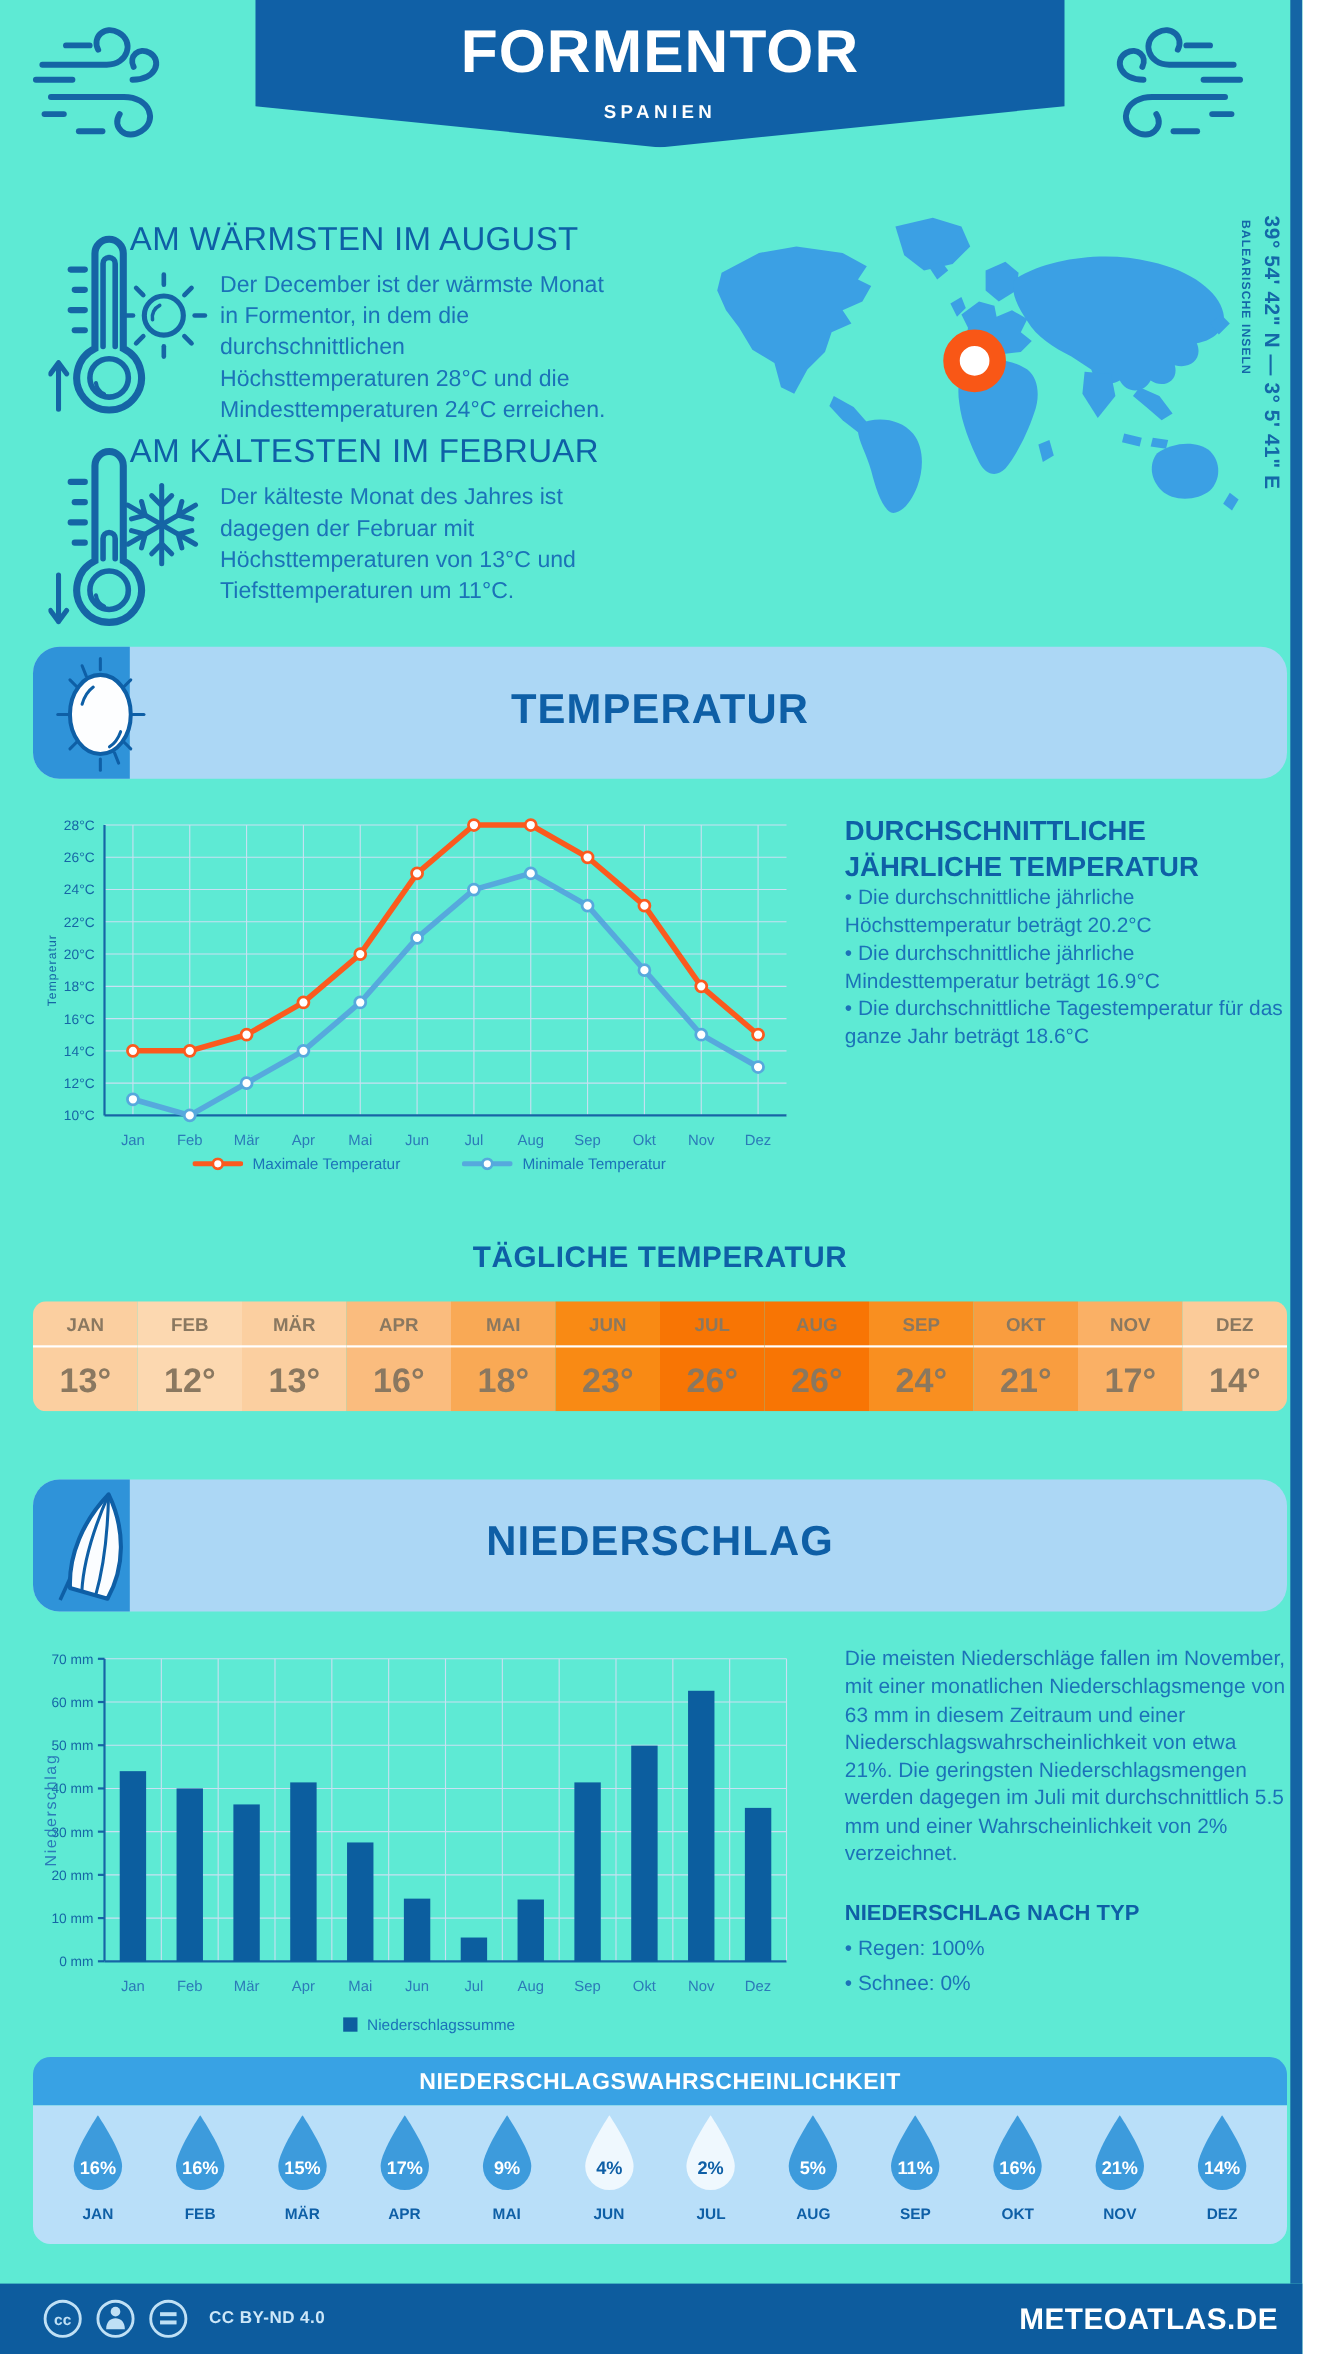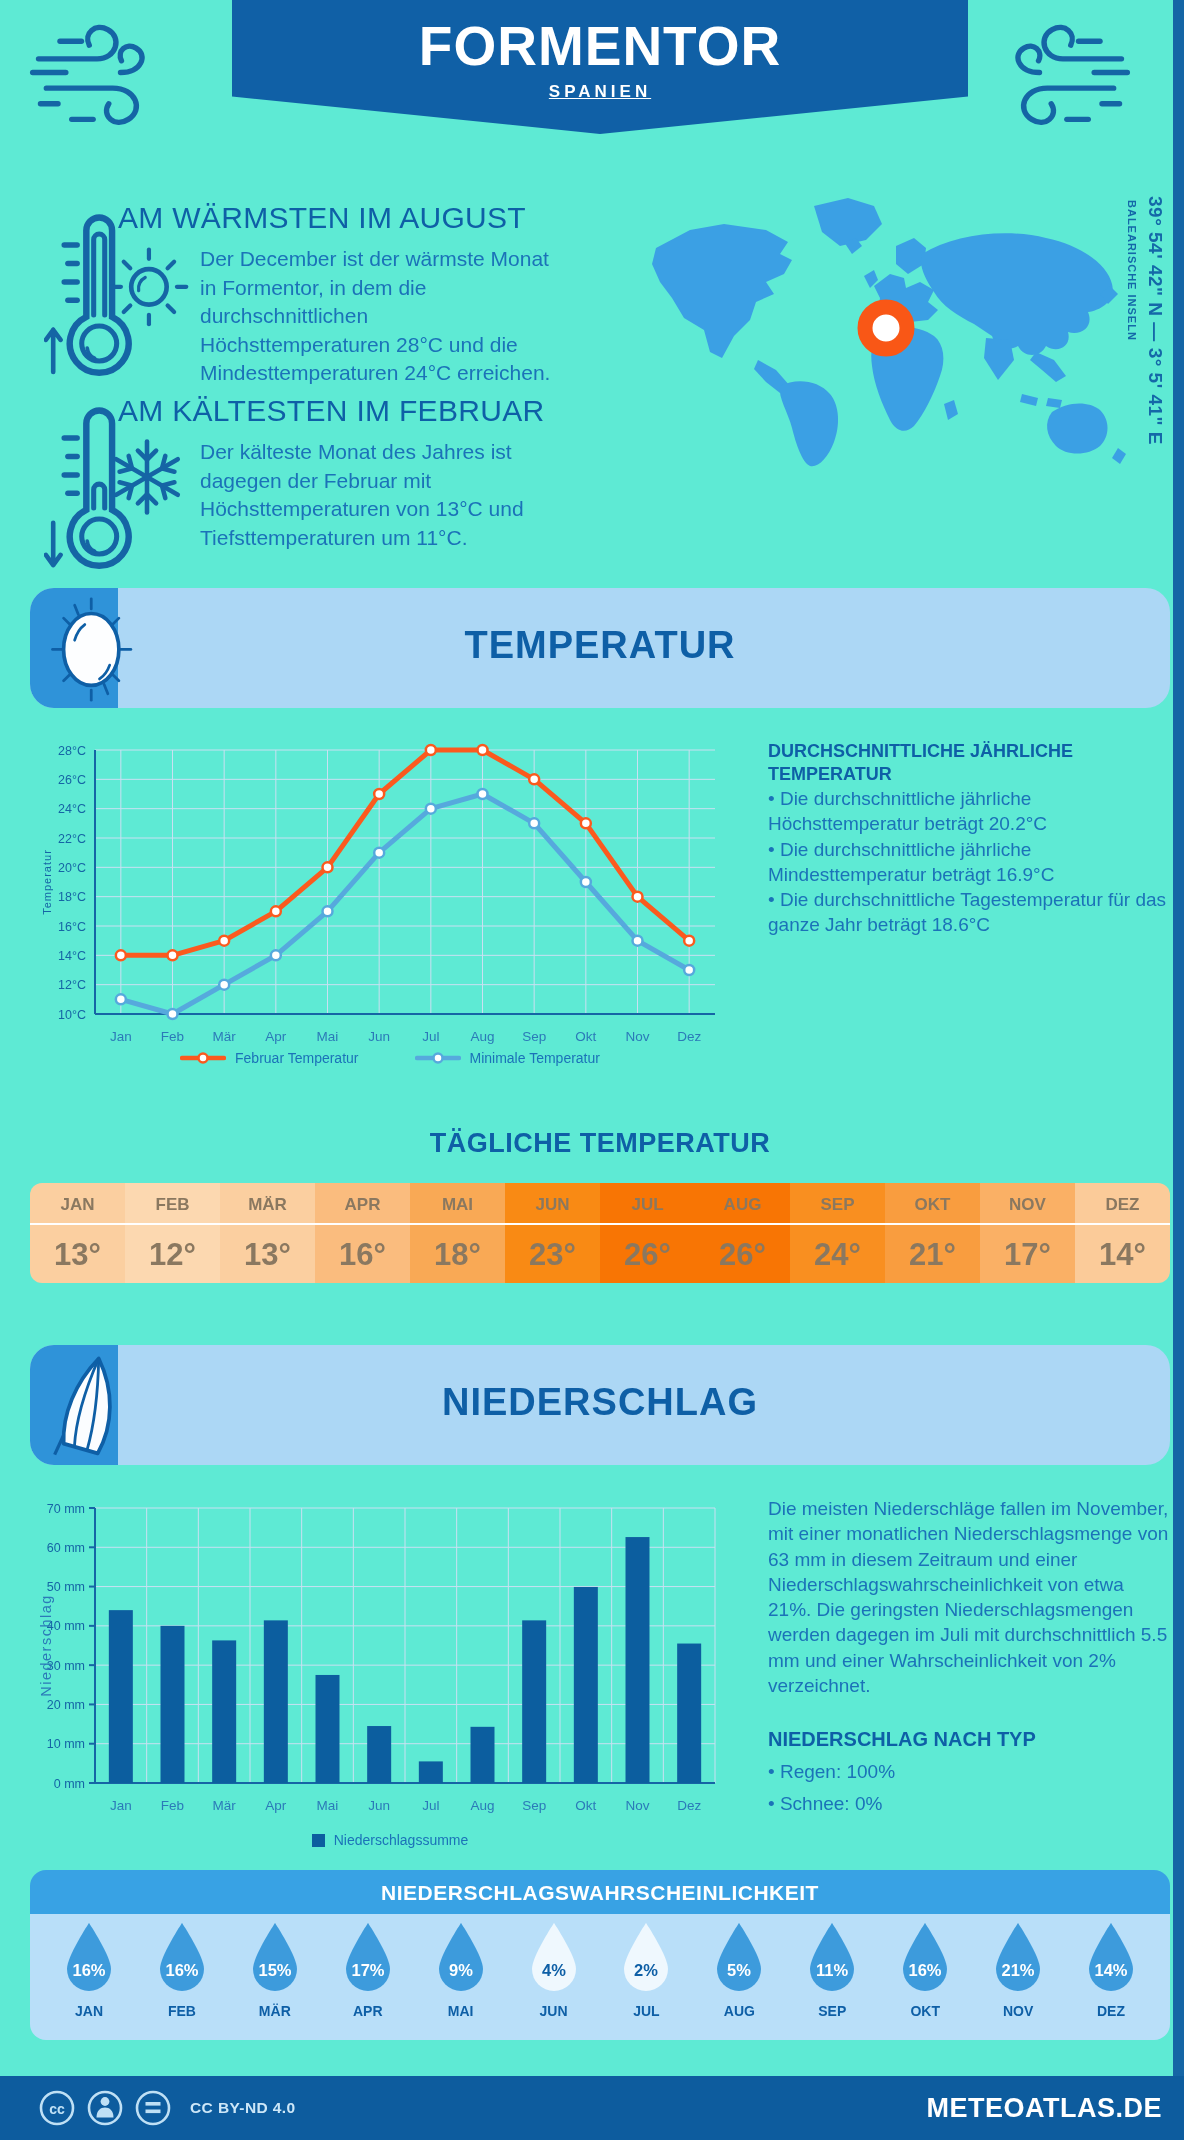--- a/index.html
+++ b/index.html
@@ -5,21 +5,21 @@
   html,body{margin:0;padding:0;background:#fff;}
   body{font-family:"Liberation Sans",sans-serif;}
   #page{position:relative;width:1184px;height:2140px;background:#5eead4;overflow:hidden;}
   svg text{font-family:"Liberation Sans",sans-serif;}
 
   .stripe{position:absolute;right:0;top:0;width:11px;height:2076px;background:#1565A5;}
 
   .top-banner{position:absolute;left:232px;top:0;width:736px;height:134px;background:#1060A6;
     clip-path:polygon(0 0,100% 0,100% 72%,50% 100%,0 72%);text-align:center;color:#fff;}
   .banner-title{margin:14px 0 0;font-size:55px;font-weight:bold;letter-spacing:1px;}
-  .banner-sub{margin-top:4px;font-size:17px;letter-spacing:4px;font-weight:bold;text-decoration:underline;}
+  .banner-sub{margin-top:14px;font-size:17px;letter-spacing:4px;font-weight:bold;}
 
   .wind-l{position:absolute;left:25px;top:12px;}
   .wind-r{position:absolute;left:985px;top:12px;transform:scaleX(-1);}
 
   .hl{position:absolute;left:40px;width:560px;height:195px;}
   #hl-warm{top:195px;}
   #hl-cold{top:388px;}
   .hl-title{position:absolute;left:78px;top:6px;font-size:30px;font-weight:normal;color:#0E5FA6;letter-spacing:.3px;}
   .hl-text{position:absolute;left:160px;top:50px;width:356px;font-size:21px;line-height:1.36;color:#1B72B8;}
   .hl-thermo{position:absolute;left:4px;top:12px;}
@@ -39,21 +39,21 @@
   .chart-box{position:absolute;left:40px;width:700px;}
   #temp-chart{top:730px;height:330px;}
   #precip-chart{top:1480px;height:340px;}
   .legend-row{position:absolute;left:40px;width:700px;display:flex;justify-content:center;gap:56px;align-items:center;}
   #temp-legend{top:1050px;}
   #precip-legend{top:1832px;}
   .legend-item{display:flex;align-items:center;gap:9px;color:#1B72B8;font-size:14px;}
   .lg-square{width:13px;height:13px;display:inline-block;}
 
   .annual{position:absolute;left:768px;top:740px;width:402px;}
-  .annual-title{font-size:18px;font-weight:bold;color:#0E5FA6;line-height:1.28;}
+  .annual-title{font-size:25px;font-weight:bold;color:#0E5FA6;line-height:1.28;}
   .bullet{font-size:19px;line-height:1.33;color:#1B72B8;}
 
   .daily-title{position:absolute;left:0;top:1128px;width:1200px;text-align:center;font-size:27px;font-weight:bold;color:#0E5FA6;letter-spacing:.5px;}
   .ttable{position:absolute;left:30px;top:1183px;width:1140px;height:100px;display:flex;border-radius:12px;overflow:hidden;}
   .tcol{flex:1;text-align:center;color:#8A7860;}
   .tmonth{height:40px;line-height:43px;font-weight:bold;font-size:17px;border-bottom:2px solid #fff;}
   .tval{height:58px;line-height:60px;font-weight:bold;font-size:31px;}
 
   .precip-col{position:absolute;left:768px;top:1496px;width:402px;}
   .ptext{font-size:19px;line-height:1.33;color:#1B72B8;}
@@ -286,21 +286,21 @@
         <circle cx="545.8333333333333" cy="152" r="5" fill="#fff" stroke="#56A9DD" stroke-width="2.5"></circle>
         <circle cx="597.5" cy="210.66666666666669" r="5" fill="#fff" stroke="#56A9DD" stroke-width="2.5"></circle>
         <circle cx="649.1666666666666" cy="240" r="5" fill="#fff" stroke="#56A9DD" stroke-width="2.5"></circle>
       </svg></div>
   <div class="legend-row" id="temp-legend">
       <div class="legend-item">
         <svg width="46" height="12" viewBox="0 0 46 12">
           <line x1="2" y1="6" x2="44" y2="6" stroke="#FB5A1E" stroke-width="4.5" stroke-linecap="round"></line>
           <circle cx="23" cy="6" r="4.5" fill="#fff" stroke="#FB5A1E" stroke-width="2.5"></circle>
         </svg>
-        <span>Februar Temperatur</span>
+        <span>Maximale Temperatur</span>
       </div>
       <div class="legend-item">
         <svg width="46" height="12" viewBox="0 0 46 12">
           <line x1="2" y1="6" x2="44" y2="6" stroke="#56A9DD" stroke-width="4.5" stroke-linecap="round"></line>
           <circle cx="23" cy="6" r="4.5" fill="#fff" stroke="#56A9DD" stroke-width="2.5"></circle>
         </svg>
         <span>Minimale Temperatur</span>
       </div>
     </div>
 

